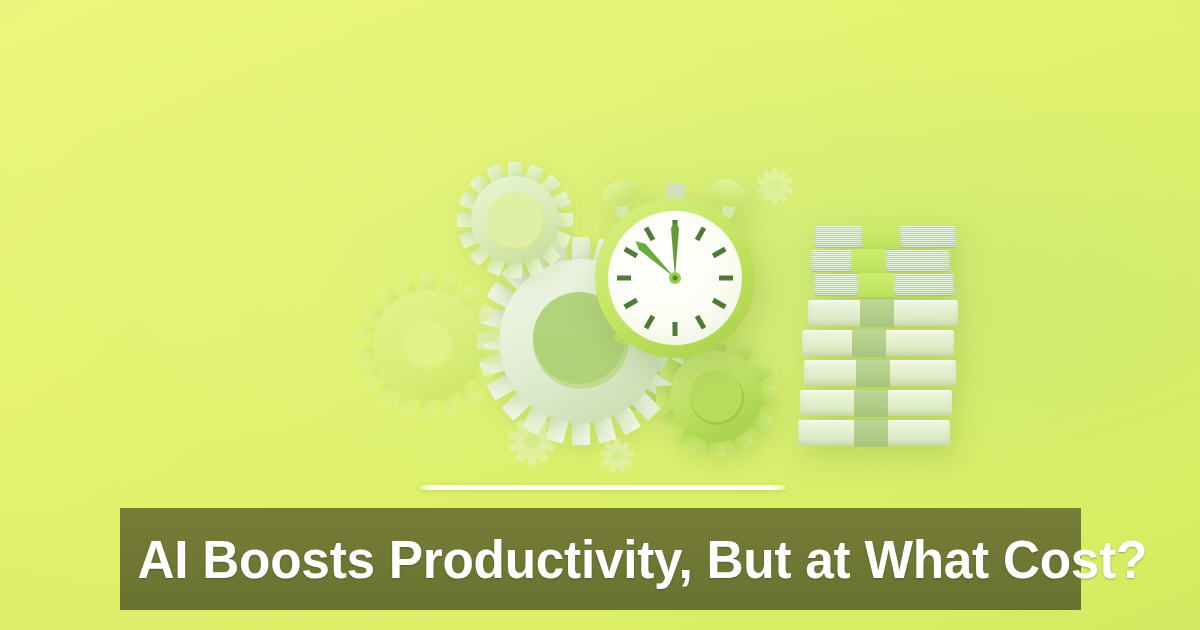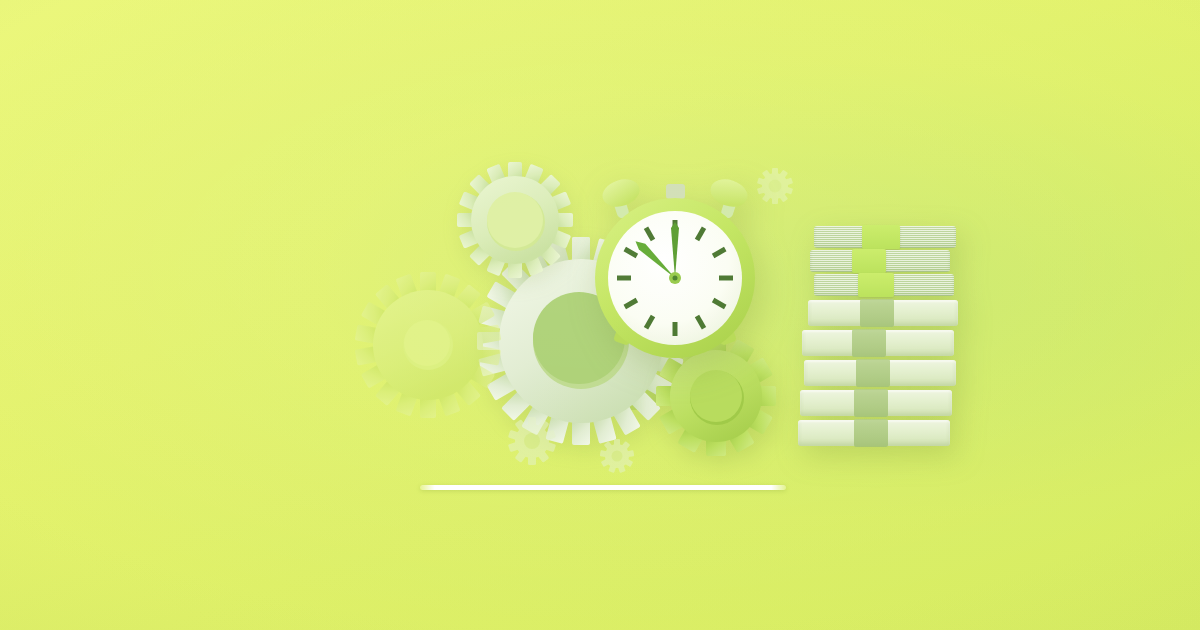--- a/index.html
+++ b/index.html
@@ -456,14 +456,17 @@
         <div class="band" style="left:56px; width:34px;"></div>
       </div>
     </div>
 
   </div>
 
   <div class="bg-vignette"></div>
 
   <div class="dividerline" style="left:420px; top:485px; width:366px;"></div>
 
+  <div class="title-banner">
+    <div class="title-text">AI Boosts Productivity, But at What Cost?</div>
+  </div>
 
 </div>
 
 </body></html>

